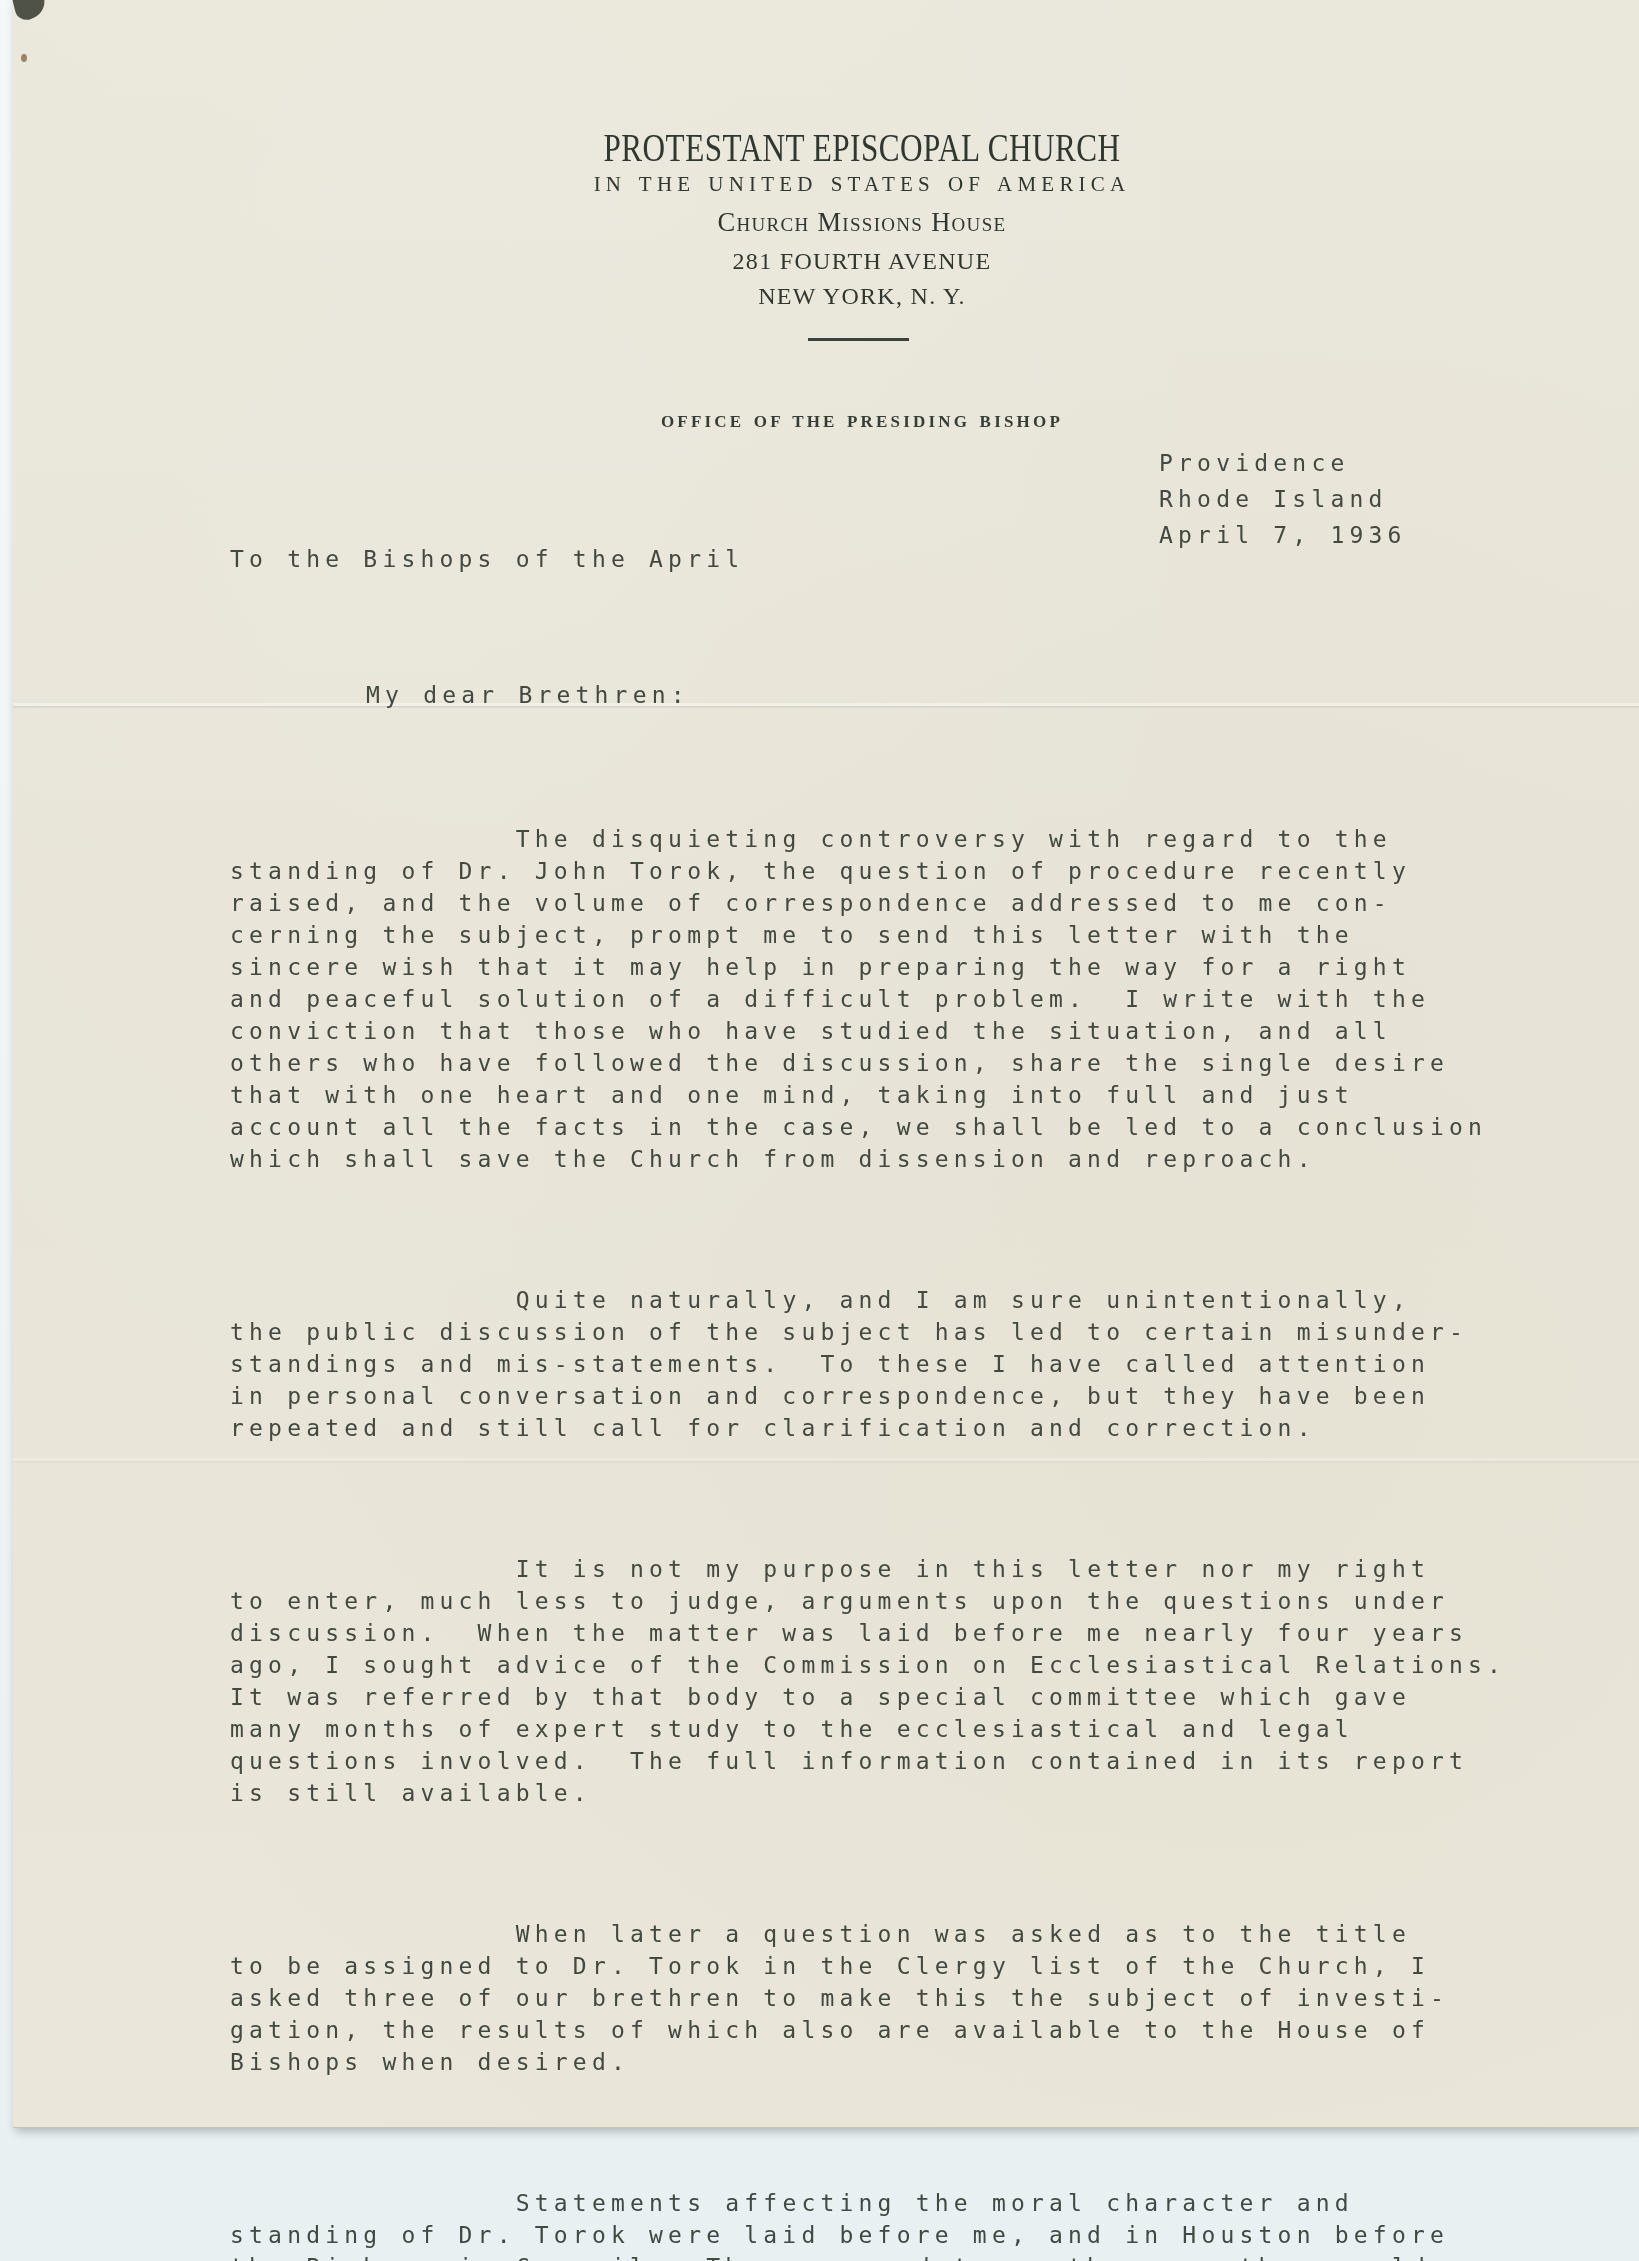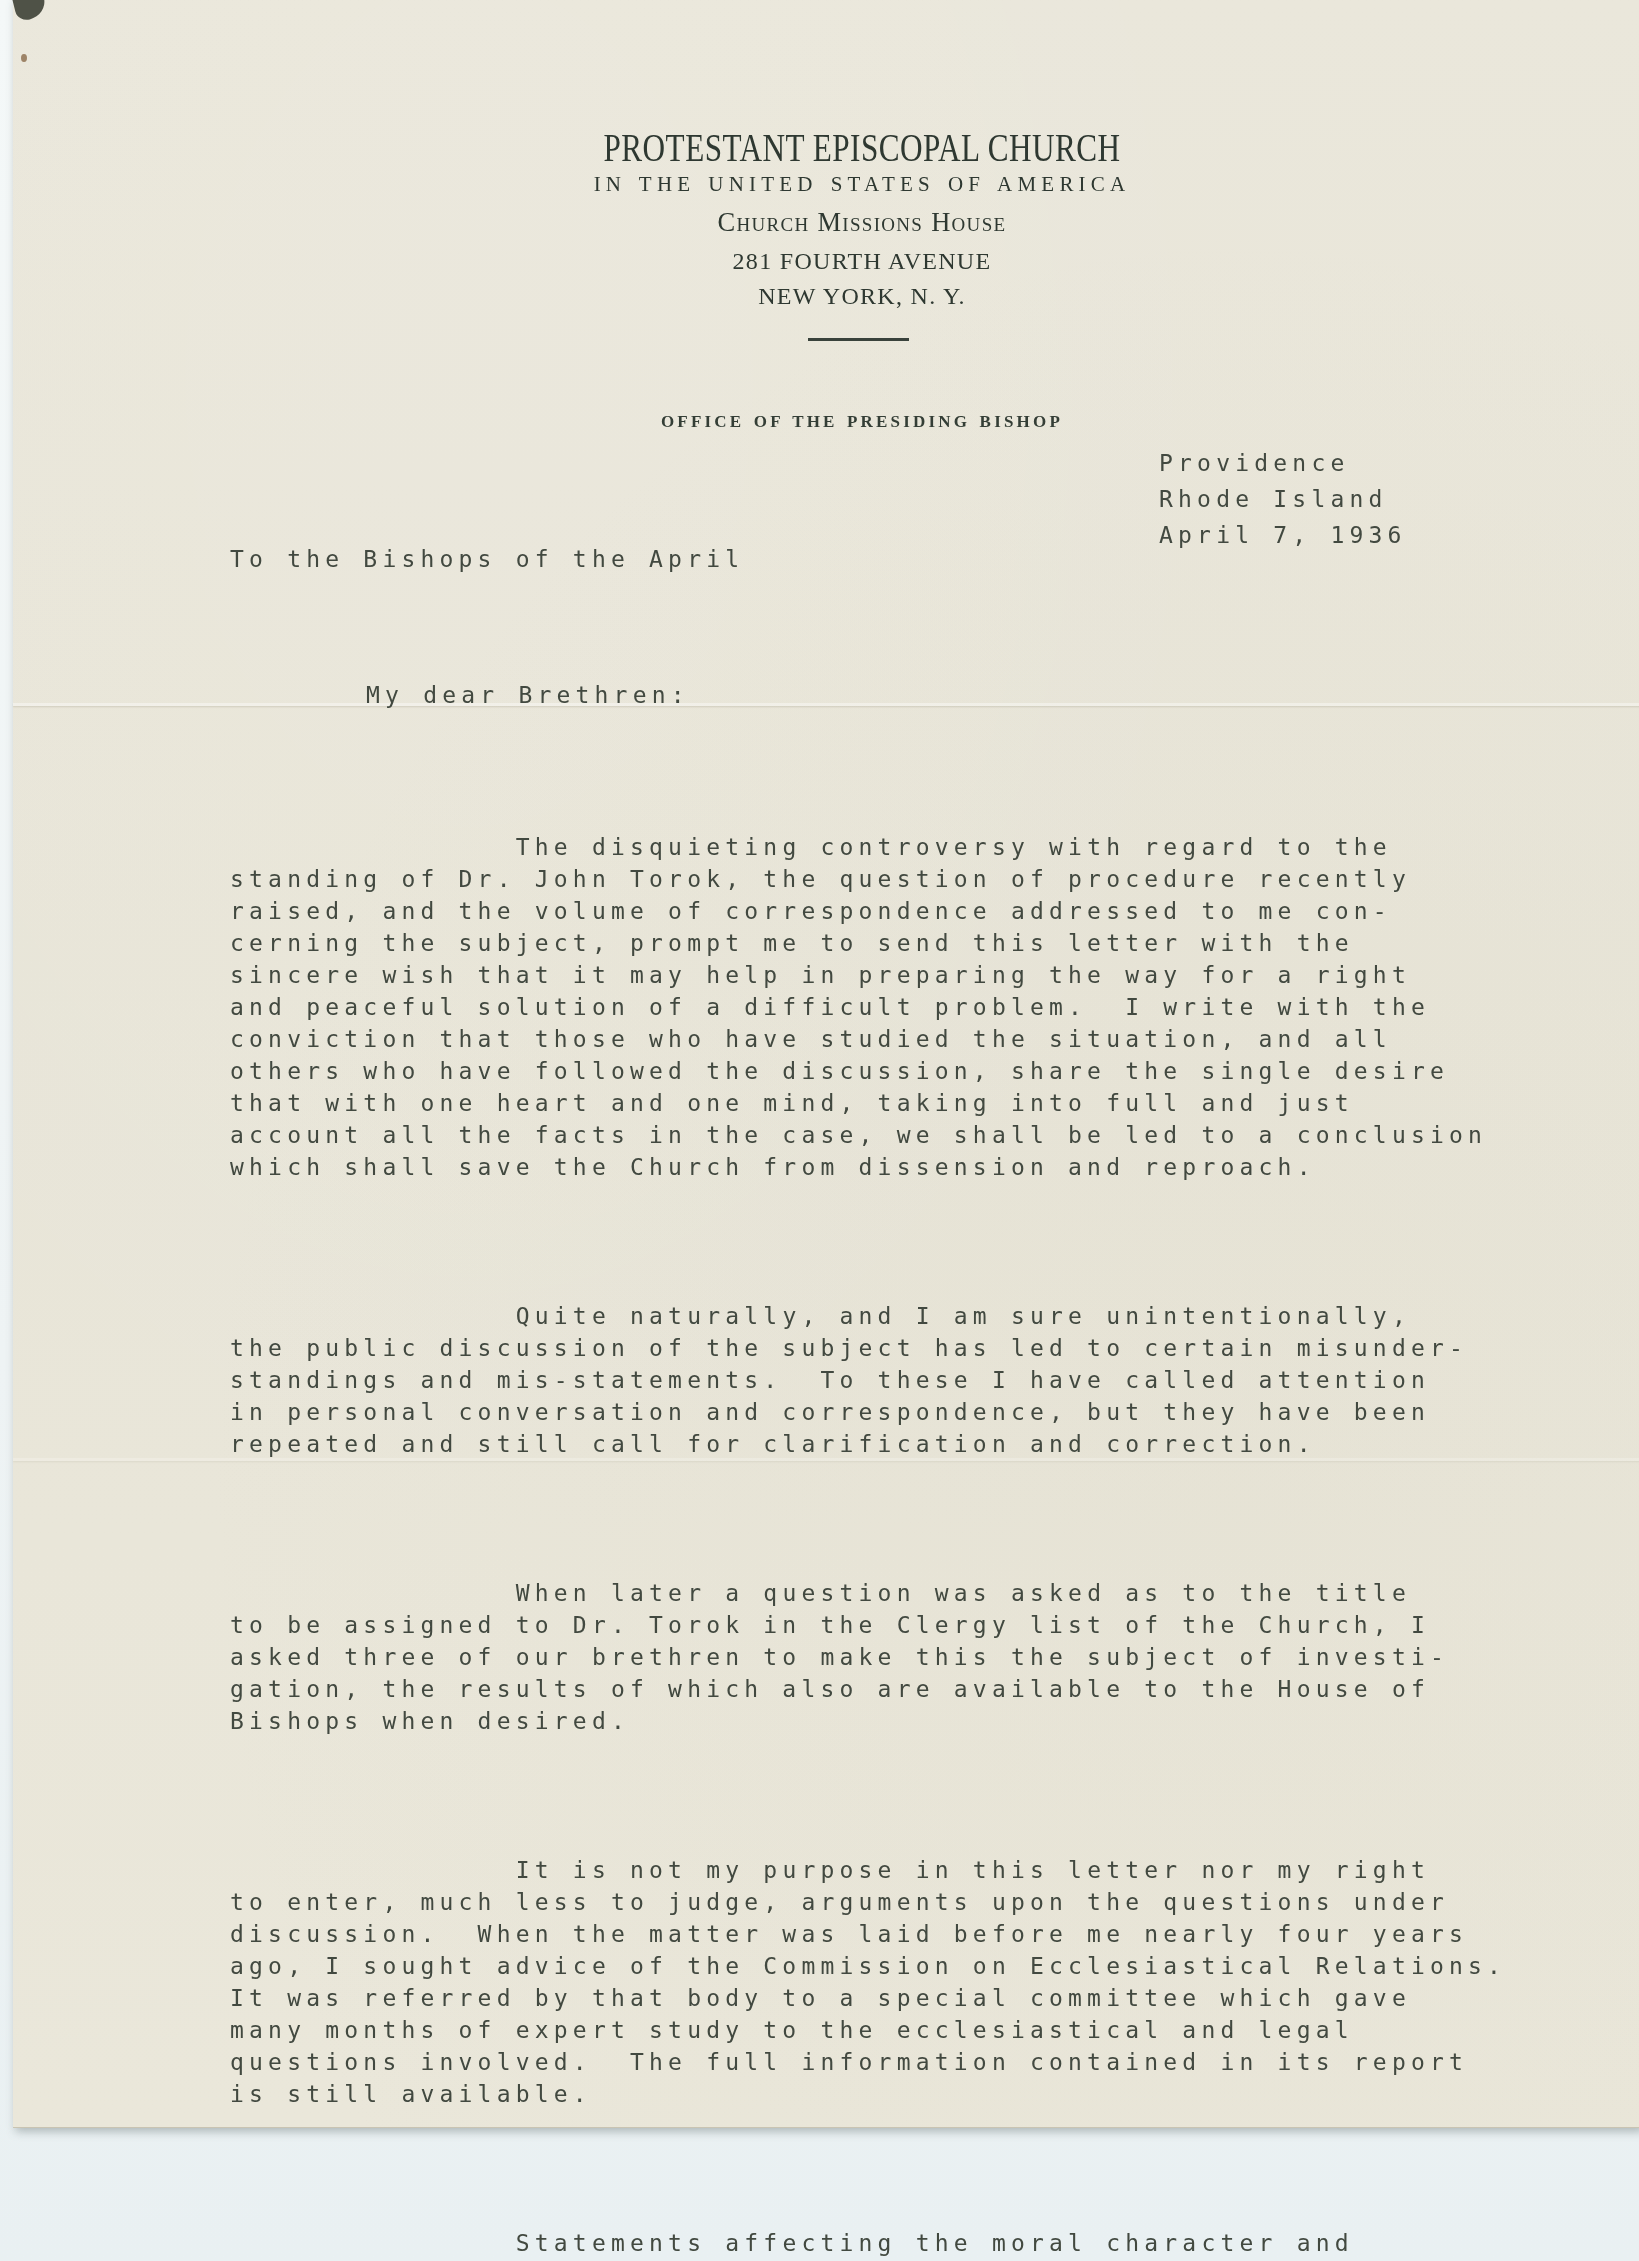--- a/index.html
+++ b/index.html
@@ -43,21 +43,21 @@
   .lh-rule{position:absolute;left:808px;top:338px;width:101px;height:3.2px;background:#39423b;}
 
   
   .typed{white-space:pre-wrap;color:#424940;
     font-family:"DejaVu Sans Mono","Liberation Mono",monospace;
     font-size:23px;line-height:32px;letter-spacing:5.2px;}
   .dateline{position:absolute;left:1159px;top:445px;line-height:36px;}
   .letter-body{position:absolute;left:230px;top:479px;width:1332px;}
   .salutation-to{margin:0 0 40px 0;}
   .salutation{margin:0 0 48px 136px;}
-  .para{margin:8px 0 45px 0;}
+  .para{margin:0 0 45px 0;}
   .para:last-child{margin-bottom:0;}
 </style>
 </head>
 <body>
 
 <div class="scan">
 
   <div class="paper">
     <div class="crease crease-1"></div>
     <div class="crease crease-2"></div>
@@ -92,33 +92,33 @@
 conviction that those who have studied the situation, and all
 others who have followed the discussion, share the single desire
 that with one heart and one mind, taking into full and just
 account all the facts in the case, we shall be led to a conclusion
 which shall save the Church from dissension and reproach.</div>
     <div class="para">               Quite naturally, and I am sure unintentionally,
 the public discussion of the subject has led to certain misunder-
 standings and mis-statements.  To these I have called attention
 in personal conversation and correspondence, but they have been
 repeated and still call for clarification and correction.</div>
-    <div class="para">               When later a question was asked as to the title
-to be assigned to Dr. Torok in the Clergy list of the Church, I
-asked three of our brethren to make this the subject of investi-
-gation, the results of which also are available to the House of
-Bishops when desired.</div>
     <div class="para">               It is not my purpose in this letter nor my right
 to enter, much less to judge, arguments upon the questions under
 discussion.  When the matter was laid before me nearly four years
 ago, I sought advice of the Commission on Ecclesiastical Relations.
 It was referred by that body to a special committee which gave
 many months of expert study to the ecclesiastical and legal
 questions involved.  The full information contained in its report
 is still available.</div>
+    <div class="para">               When later a question was asked as to the title
+to be assigned to Dr. Torok in the Clergy list of the Church, I
+asked three of our brethren to make this the subject of investi-
+gation, the results of which also are available to the House of
+Bishops when desired.</div>
     <div class="para">               Statements affecting the moral character and
 standing of Dr. Torok were laid before me, and in Houston before
 the Bishops in Council.  These seemed to me then, as they would
 seem now, in the interest of justice, to demand a full hearing
 by a duly constituted Court or Committee of Inquiry, the results
 to be submitted to a meeting of the Bishops for judgment.</div>
   </div>
 
 </div>
 

